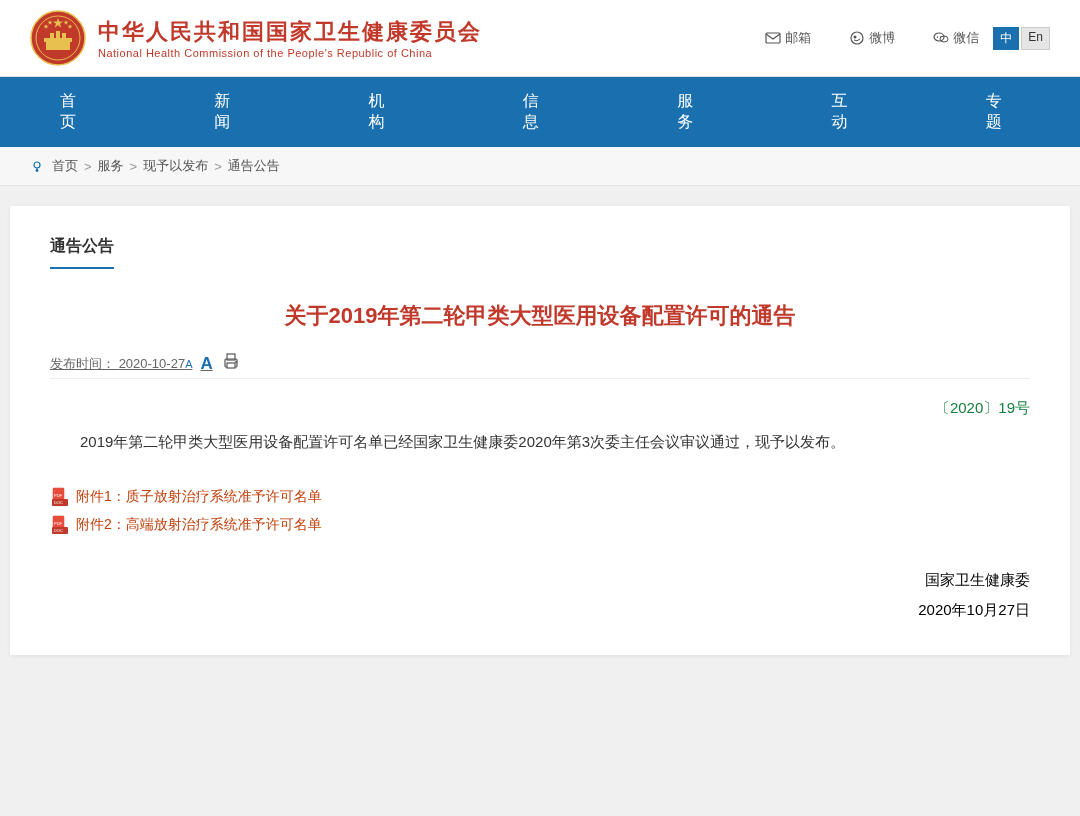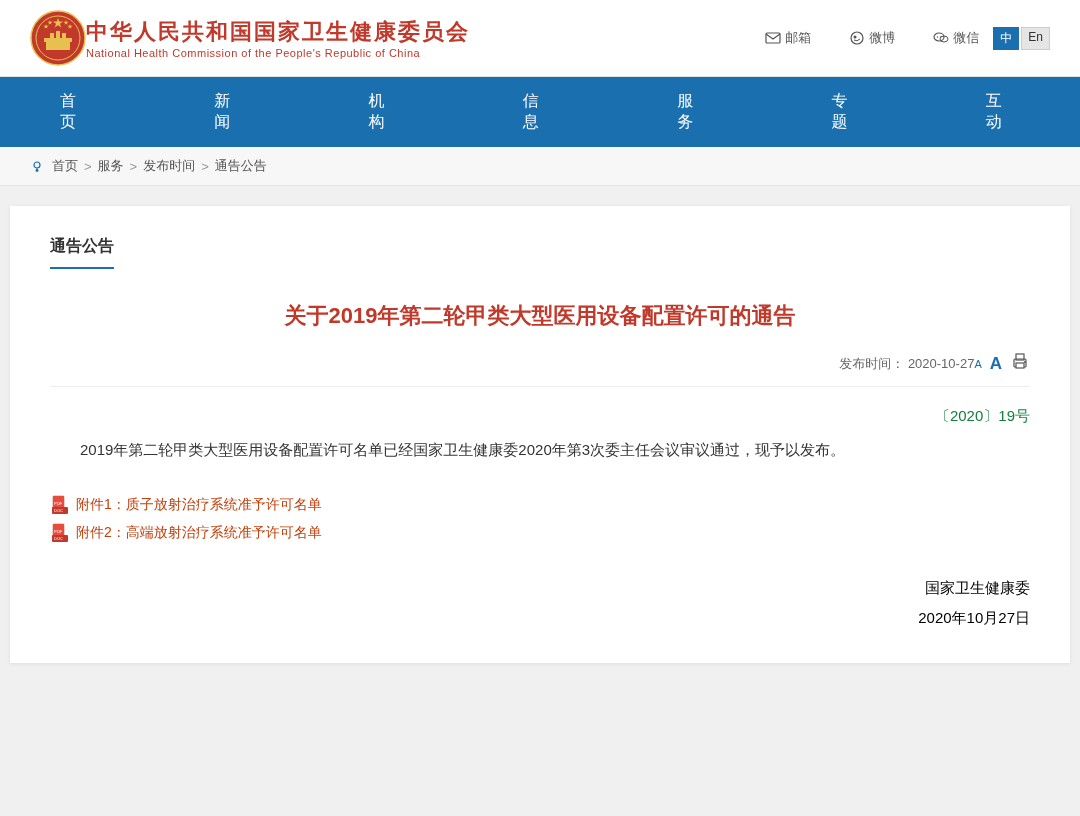--- a/index.html
+++ b/index.html
@@ -15,21 +15,21 @@
       background: #fff;
       display: flex;
       align-items: center;
       justify-content: space-between;
       padding: 10px 30px;
       border-bottom: 1px solid #e0e0e0;
     }
     .header-left {
       display: flex;
       align-items: center;
-      gap: 0;
+      gap: 12px;
     }
     .logo-emblem {
       width: 56px;
       height: 56px;
     }
     .header-title-block {
       display: flex;
       flex-direction: column;
     }
     .header-title-cn {
@@ -143,27 +143,28 @@
       text-align: center;
       font-size: 22px;
       font-weight: bold;
       color: #c0392b;
       margin-bottom: 20px;
       line-height: 1.5;
     }
 
     .article-meta {
       display: flex;
-      justify-content: flex-end;
+      justify-content: flex-start;
       align-items: center;
       font-size: 13px;
       color: #666;
       margin-bottom: 20px;
-      padding-bottom: 10px;
+      padding-bottom: 2px;
       border-bottom: 1px solid #eee;
+      text-decoration: underline;
     }
 
     .article-tools {
       display: flex;
       align-items: center;
       gap: 8px;
     }
     .font-btn {
       cursor: pointer;
       font-size: 13px;
@@ -279,34 +280,34 @@
     </div>
   </div>
 </header>
 
 <nav class="nav">
   <div class="nav-item">首页</div>
   <div class="nav-item">新闻</div>
   <div class="nav-item">机构</div>
   <div class="nav-item">信息</div>
   <div class="nav-item">服务</div>
+  <div class="nav-item">互动</div>
   <div class="nav-item">专题</div>
-  <div class="nav-item">互动</div>
 </nav>
 
 <div class="breadcrumb-bar">
   <svg viewBox="0 0 14 14" fill="none" xmlns="http://www.w3.org/2000/svg">
     <circle cx="7" cy="6" r="3" stroke="#1a6faf" stroke-width="1.2" fill="none"></circle>
     <path d="M7 9 Q4 12 7 13 Q10 12 7 9Z" fill="#1a6faf"></path>
   </svg>
   <span class="breadcrumb-link">首页</span>
   <span class="breadcrumb-sep">&gt;</span>
   <span class="breadcrumb-link">服务</span>
   <span class="breadcrumb-sep">&gt;</span>
-  <span class="breadcrumb-link">发布时间</span>
+  <span class="breadcrumb-link">现予以发布</span>
   <span class="breadcrumb-sep">&gt;</span>
   <span class="breadcrumb-current">通告公告</span>
 </div>
 
 <div class="main-wrapper">
 
   <span class="section-title">通告公告</span>
 
   <h1 class="article-title">关于2019年第二轮甲类大型医用设备配置许可的通告</h1>
 

